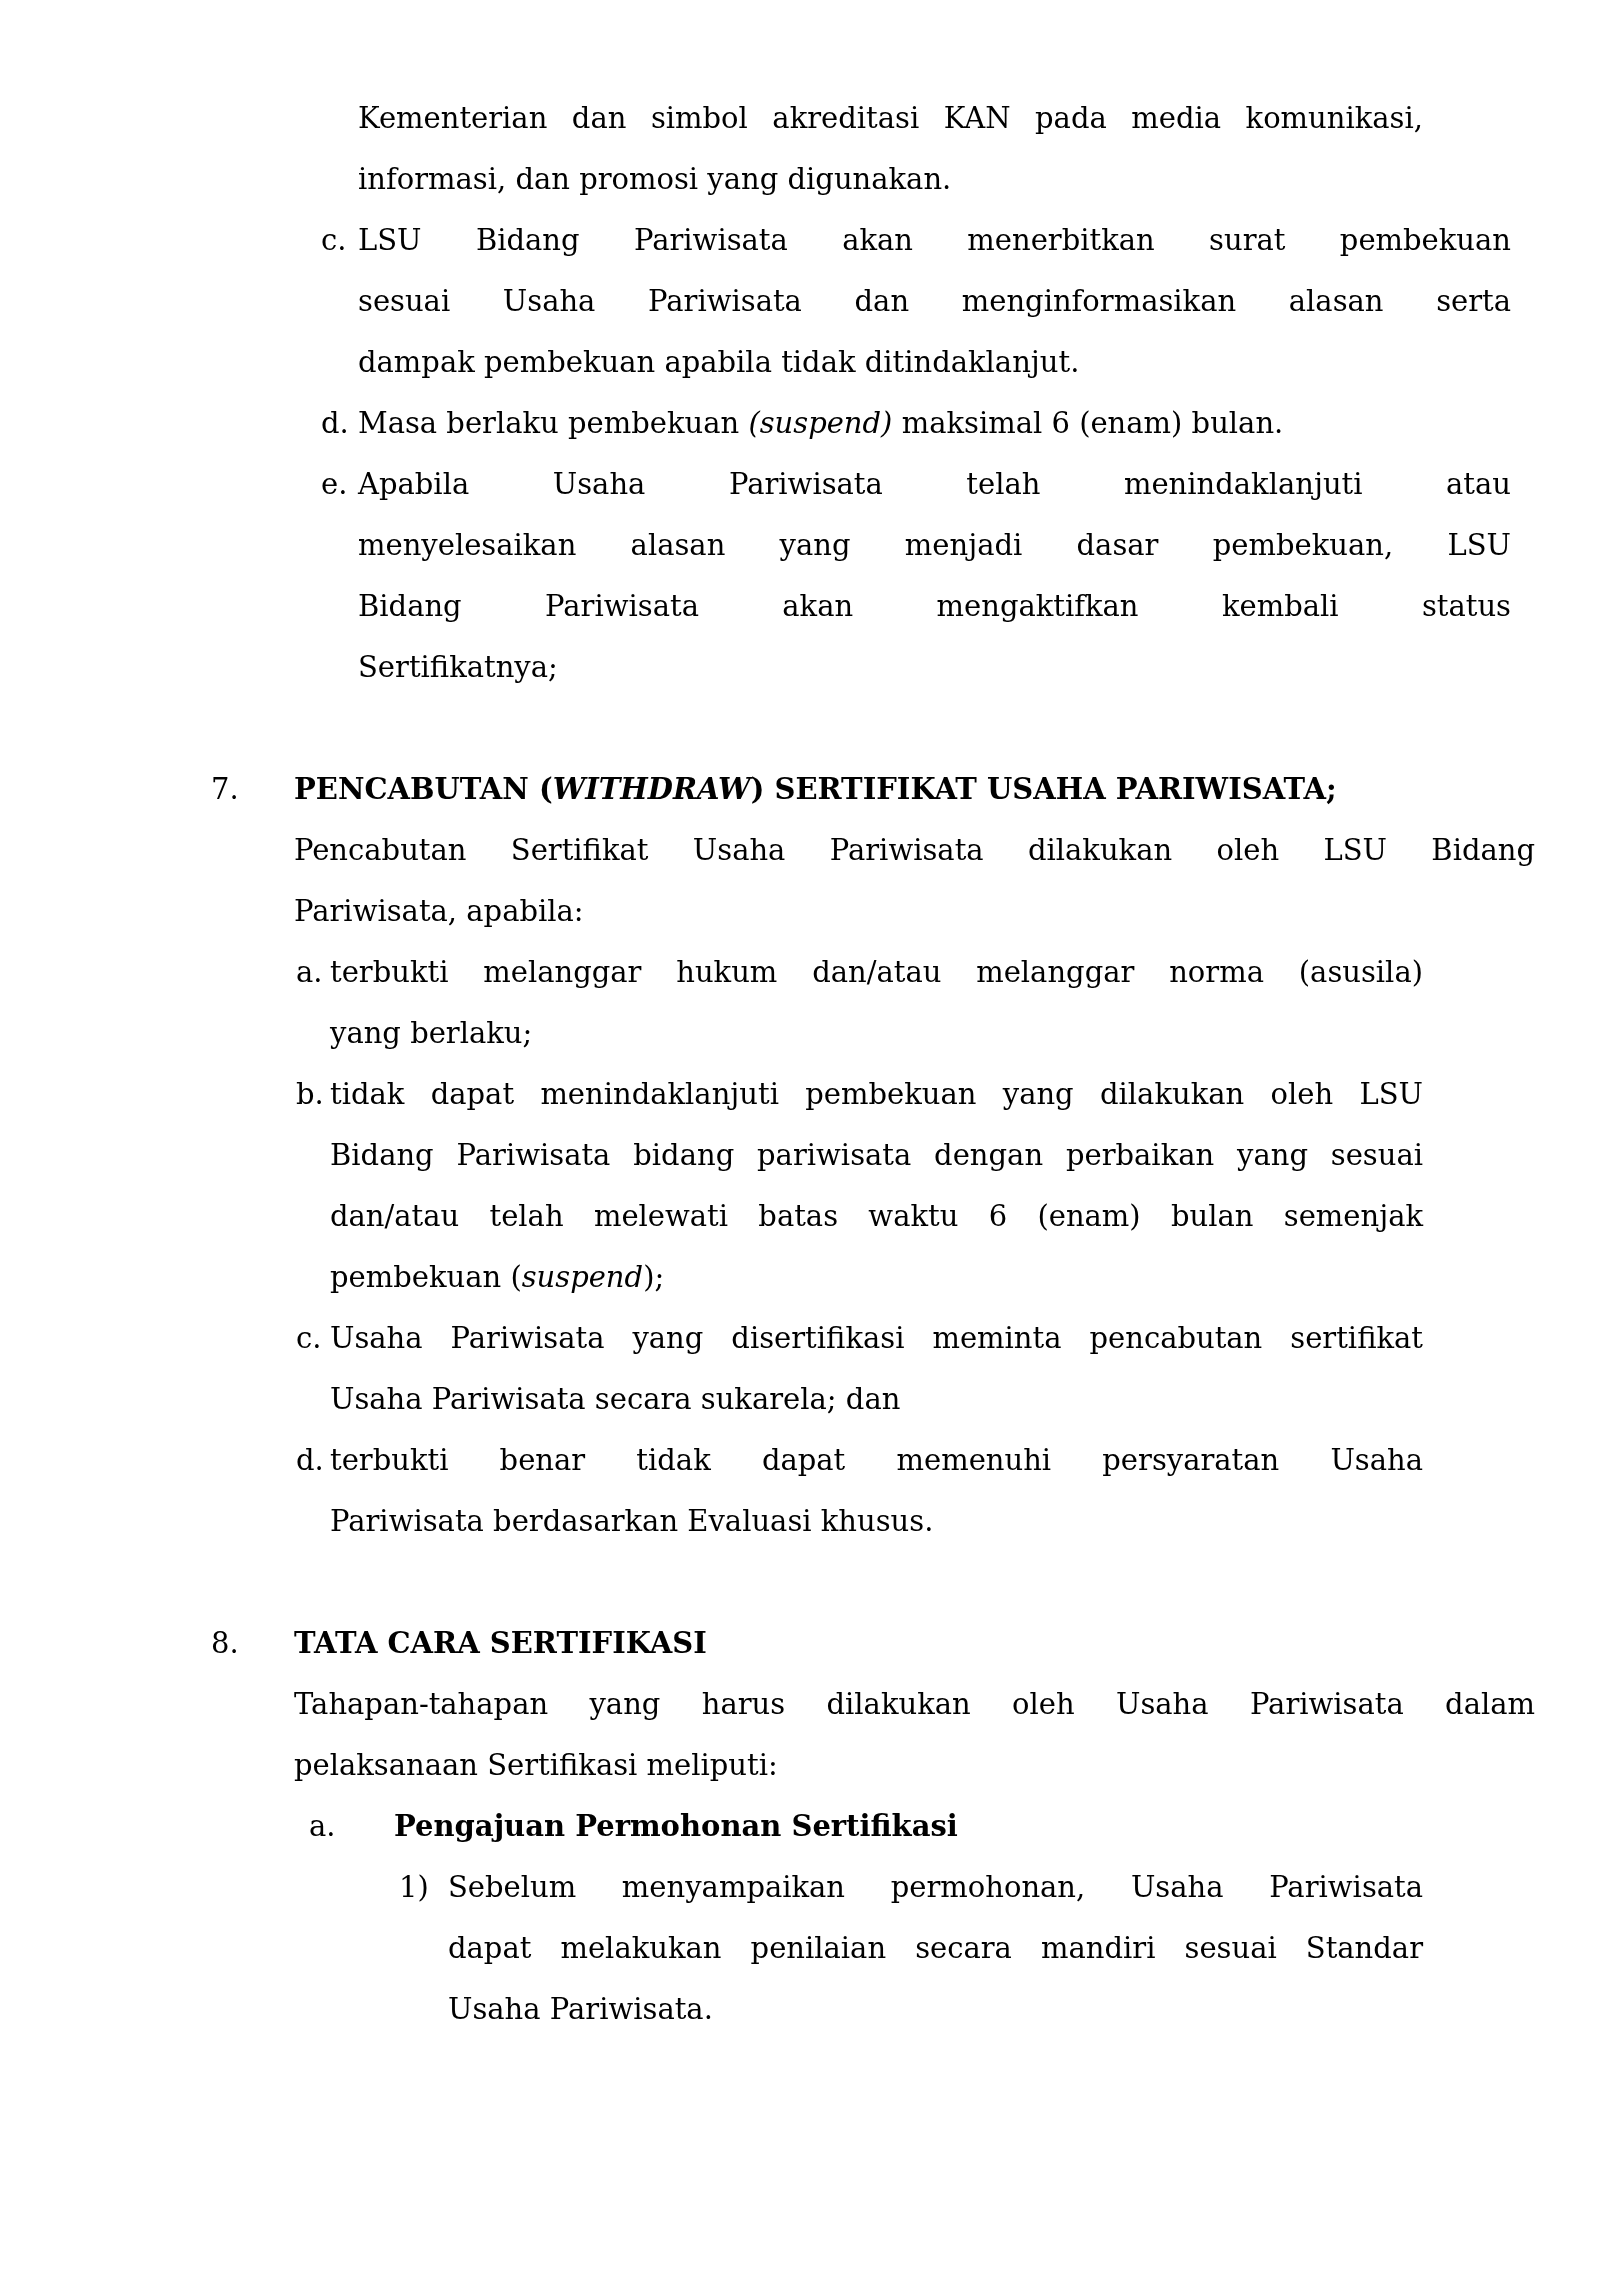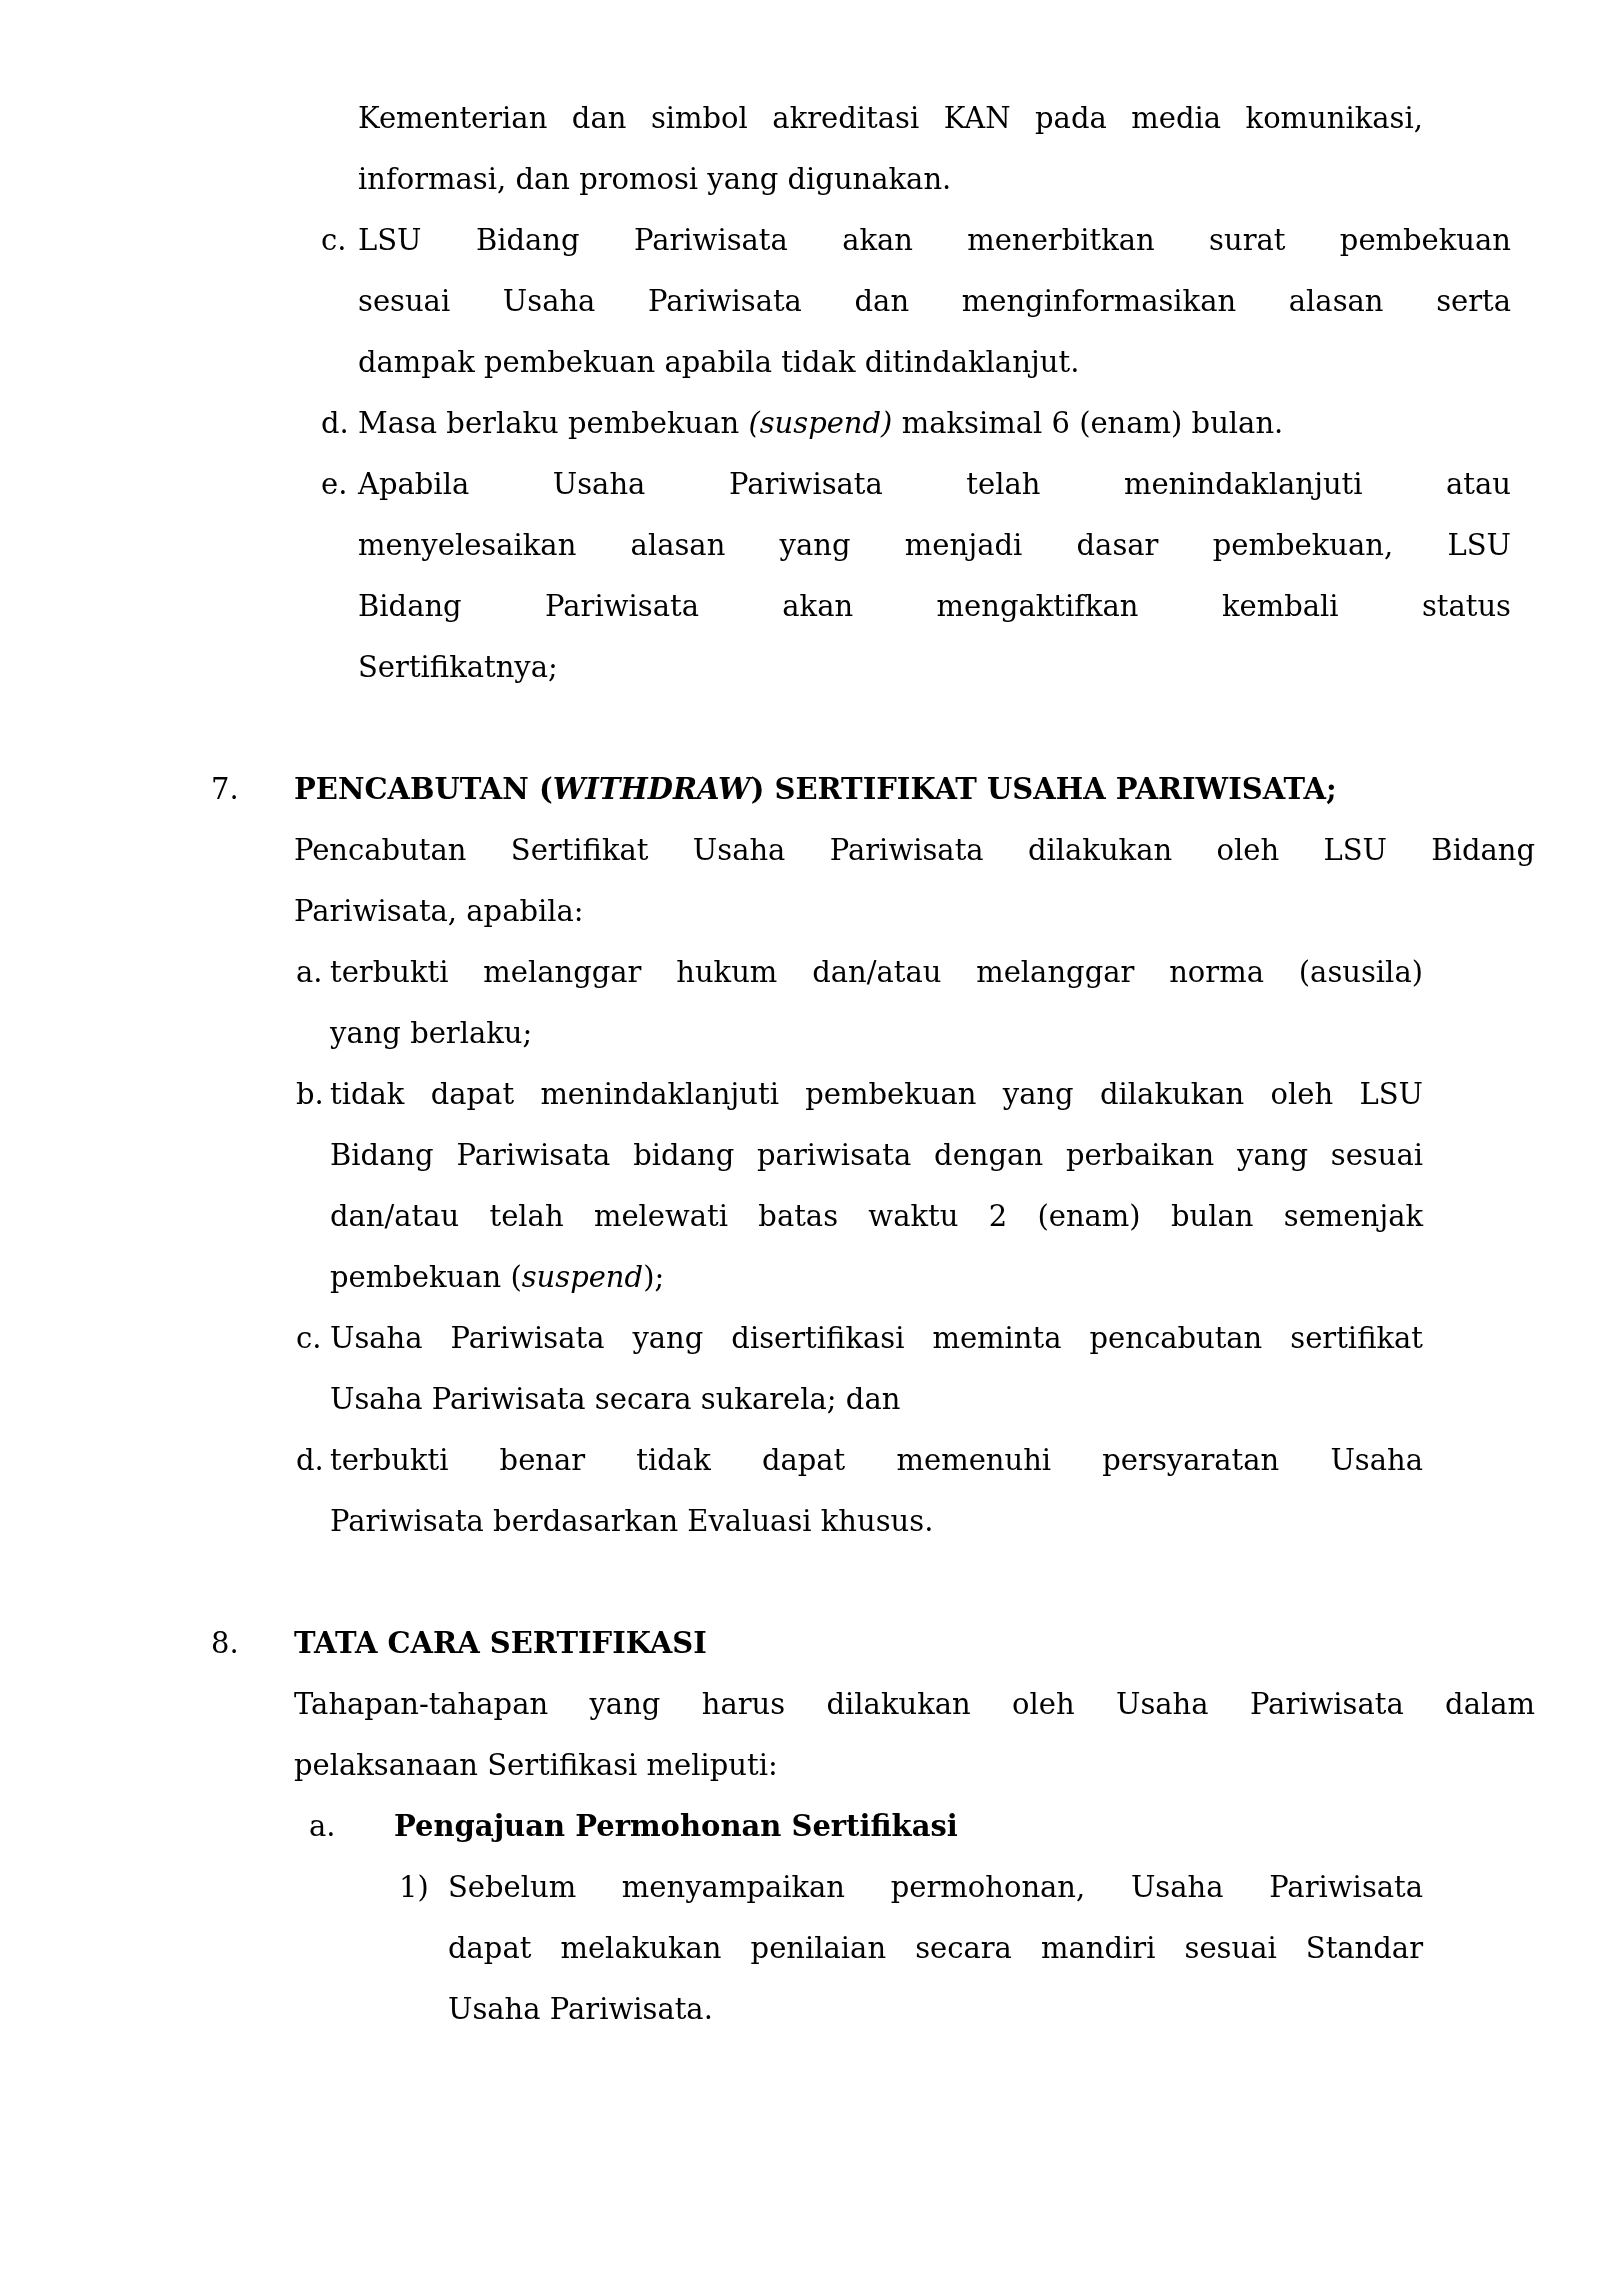--- a/index.html
+++ b/index.html
@@ -104,21 +104,21 @@
       <div class="txt">
         <div class="ln"><span>terbukti melanggar hukum dan/atau melanggar norma (asusila)</span></div>
         <div class="ln last"><span>yang berlaku;</span></div>
       </div>
     </div>
     <div class="b list1">
       <span class="mk">b.</span>
       <div class="txt">
         <div class="ln"><span>tidak dapat menindaklanjuti pembekuan yang dilakukan oleh LSU</span></div>
         <div class="ln"><span>Bidang Pariwisata bidang pariwisata dengan perbaikan yang sesuai</span></div>
-        <div class="ln"><span>dan/atau telah melewati batas waktu 2 (enam) bulan semenjak</span></div>
+        <div class="ln"><span>dan/atau telah melewati batas waktu 6 (enam) bulan semenjak</span></div>
         <div class="ln last"><span>pembekuan (</span><span class="i">suspend</span><span>);</span></div>
       </div>
     </div>
     <div class="b list1">
       <span class="mk">c.</span>
       <div class="txt">
         <div class="ln"><span>Usaha Pariwisata yang disertifikasi meminta pencabutan sertifikat</span></div>
         <div class="ln last"><span>Usaha Pariwisata secara sukarela; dan</span></div>
       </div>
     </div>

